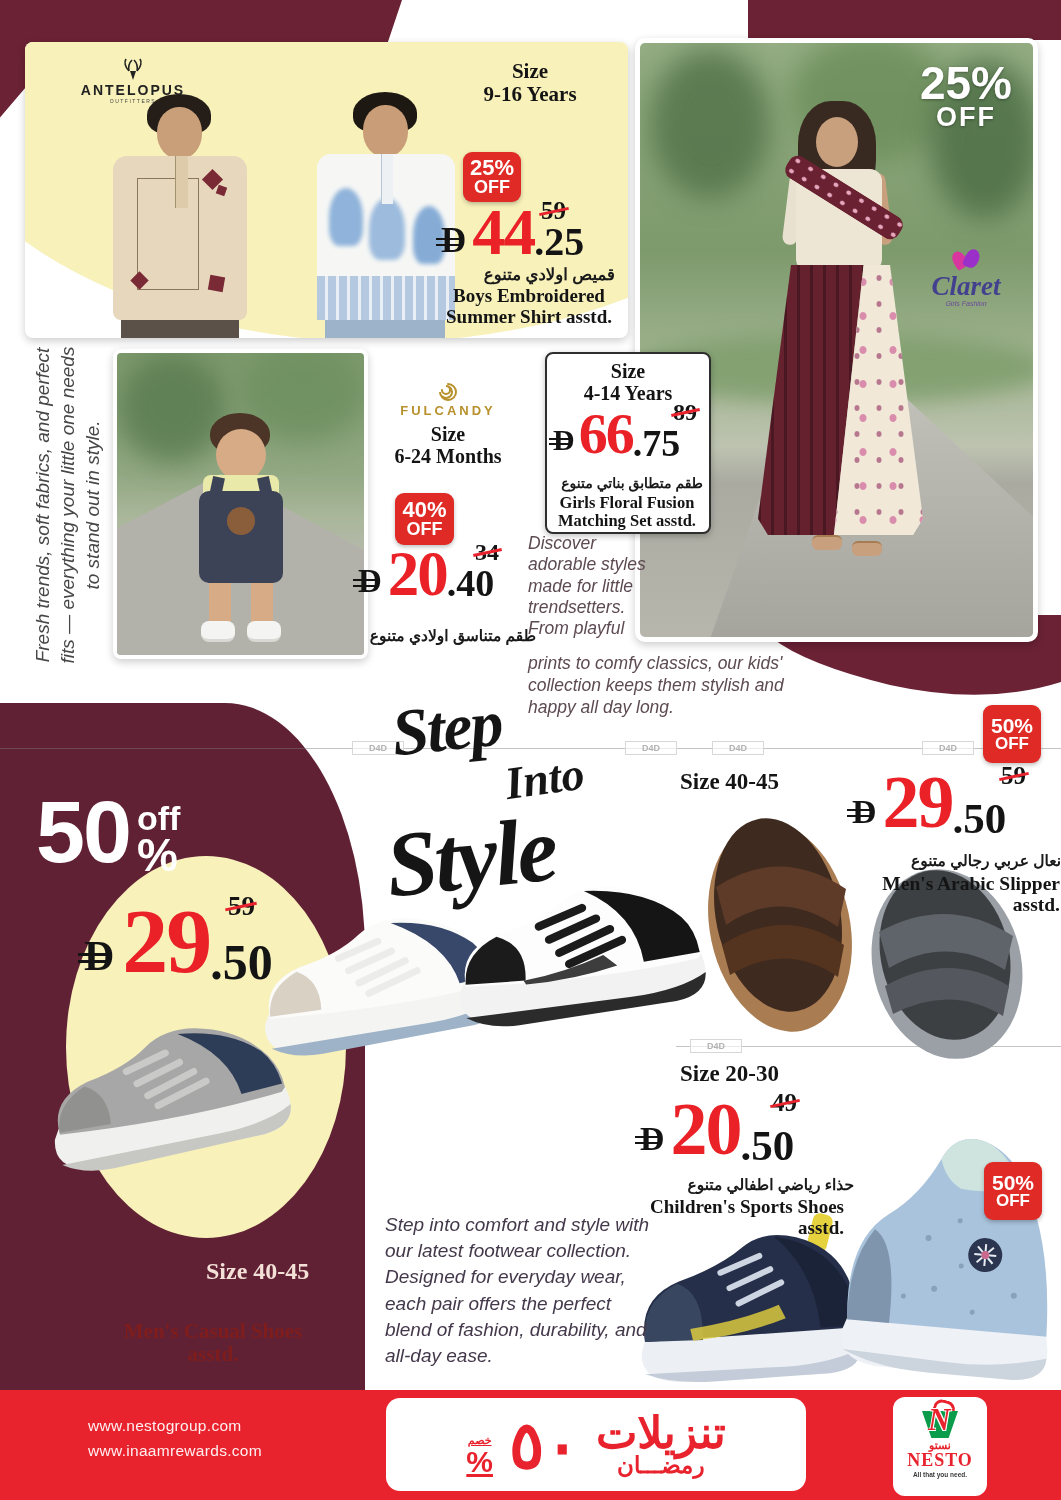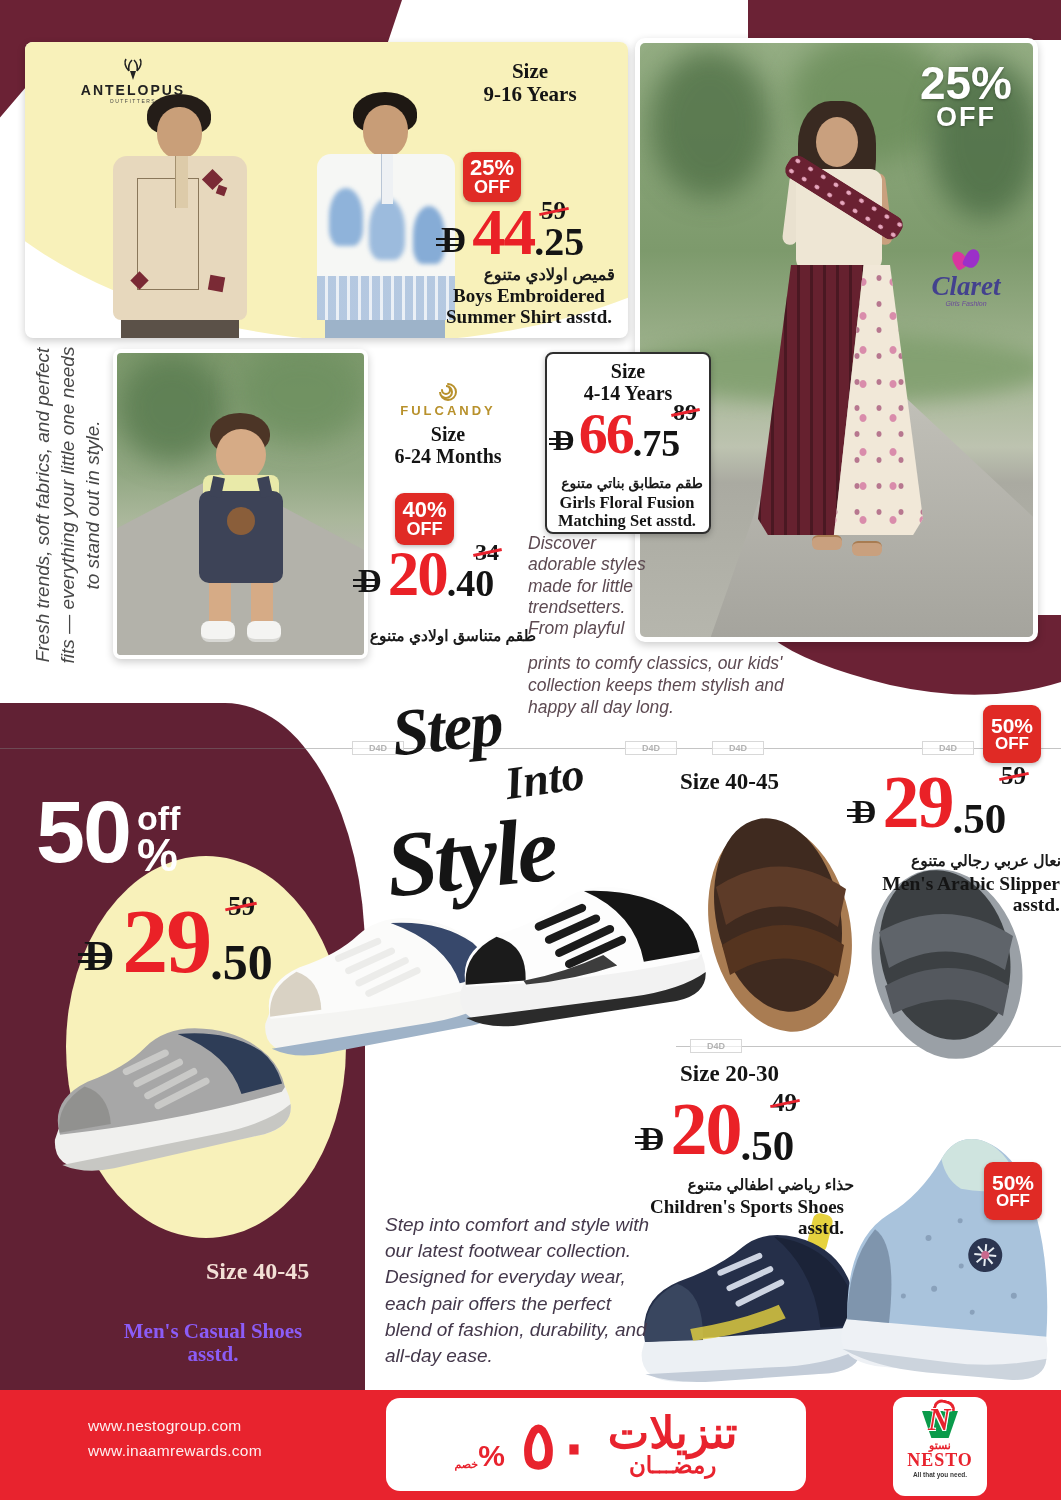--- a/index.html
+++ b/index.html
@@ -80,21 +80,21 @@
   .mc-arab{left:48px;top:1294px;width:330px;font-size:17px;color:#eecfc6;z-index:3;}
   .mc-name{left:85px;top:1320px;width:256px;font-size:21px;color:#eecfc6;z-index:3;}
   
   .footer{left:0;top:1390px;width:1061px;height:110px;background:#e8232e;z-index:5;}
   .furl{position:absolute;left:88px;font-size:15.5px;color:rgba(255,255,255,.93);letter-spacing:.3px;}
   .banner{position:absolute;left:386px;top:8px;width:420px;height:93px;background:#fff;border-radius:14px;
           display:flex;align-items:center;justify-content:center;gap:16px;color:#e8232e;}
   .banner .t1{font-size:44px;font-weight:bold;line-height:.95;}
   .banner .t2{font-size:23px;font-weight:bold;line-height:1.05;}
   .banner .num{font-size:66px;font-weight:bold;line-height:1;}
-  .banner .pcol{display:flex;flex-direction:row;align-items:flex-end;margin-top:22px;}
+  .banner .pcol{display:flex;flex-direction:column;align-items:center;margin-top:22px;text-decoration:underline;}
   .banner .kh{font-size:11px;font-weight:bold;} .banner .pc{font-size:30px;font-weight:bold;line-height:1;}
   .nesto-box{position:absolute;left:507px;top:7px;width:94px;height:99px;background:#fff;border-radius:12px;
              display:flex;flex-direction:column;align-items:center;padding-top:5px;box-sizing:border-box;}
   .bag{position:relative;width:42px;height:38px;}
   .bag-body{position:absolute;left:3px;top:9px;width:36px;height:27px;background:#0a9b4b;
             clip-path:polygon(0 0,100% 0,74% 100%,26% 100%);}
   .bag-handle{position:absolute;right:6px;top:-2px;width:16px;height:15px;border:3.5px solid #e8232e;
               border-bottom:none;border-radius:9px 9px 0 0;transform:rotate(14deg);}
   .bag-n{position:absolute;left:9px;top:2px;font-family:"Liberation Serif",serif;font-weight:bold;
          font-style:italic;font-size:31px;color:#e8232e;line-height:1;
@@ -431,21 +431,21 @@
         <path d="M137 152 L159 152"></path>
         <path d="M140 144 L156 160"></path>
         <path d="M156 144 L140 160"></path>
       </g>
     <circle cx="148" cy="152" r="4" fill="#c96a8e"></circle>
   </svg>
 
   <div class="abs para">Step into comfort and style with our latest footwear collection. Designed for everyday wear, each pair offers the perfect blend of fashion, durability, and all-day ease.</div>
 
   <div class="abs mc-size">Size 40-45</div>
-  <div class="abs mc-name pname" style="color:#8b5cf6">
+  <div class="abs mc-name pname" style="color:#7f1d1d">
     <div>Men's Casual Shoes</div>
     <div>asstd.</div>
   </div>
 
   <div class="abs footer">
     <div class="furl" style="top:27px">www.nestogroup.com</div>
     <div class="furl" style="top:52px">www.inaamrewards.com</div>
     <div class="banner">
       <span class="pcol">
         <span class="kh">خصم</span>

